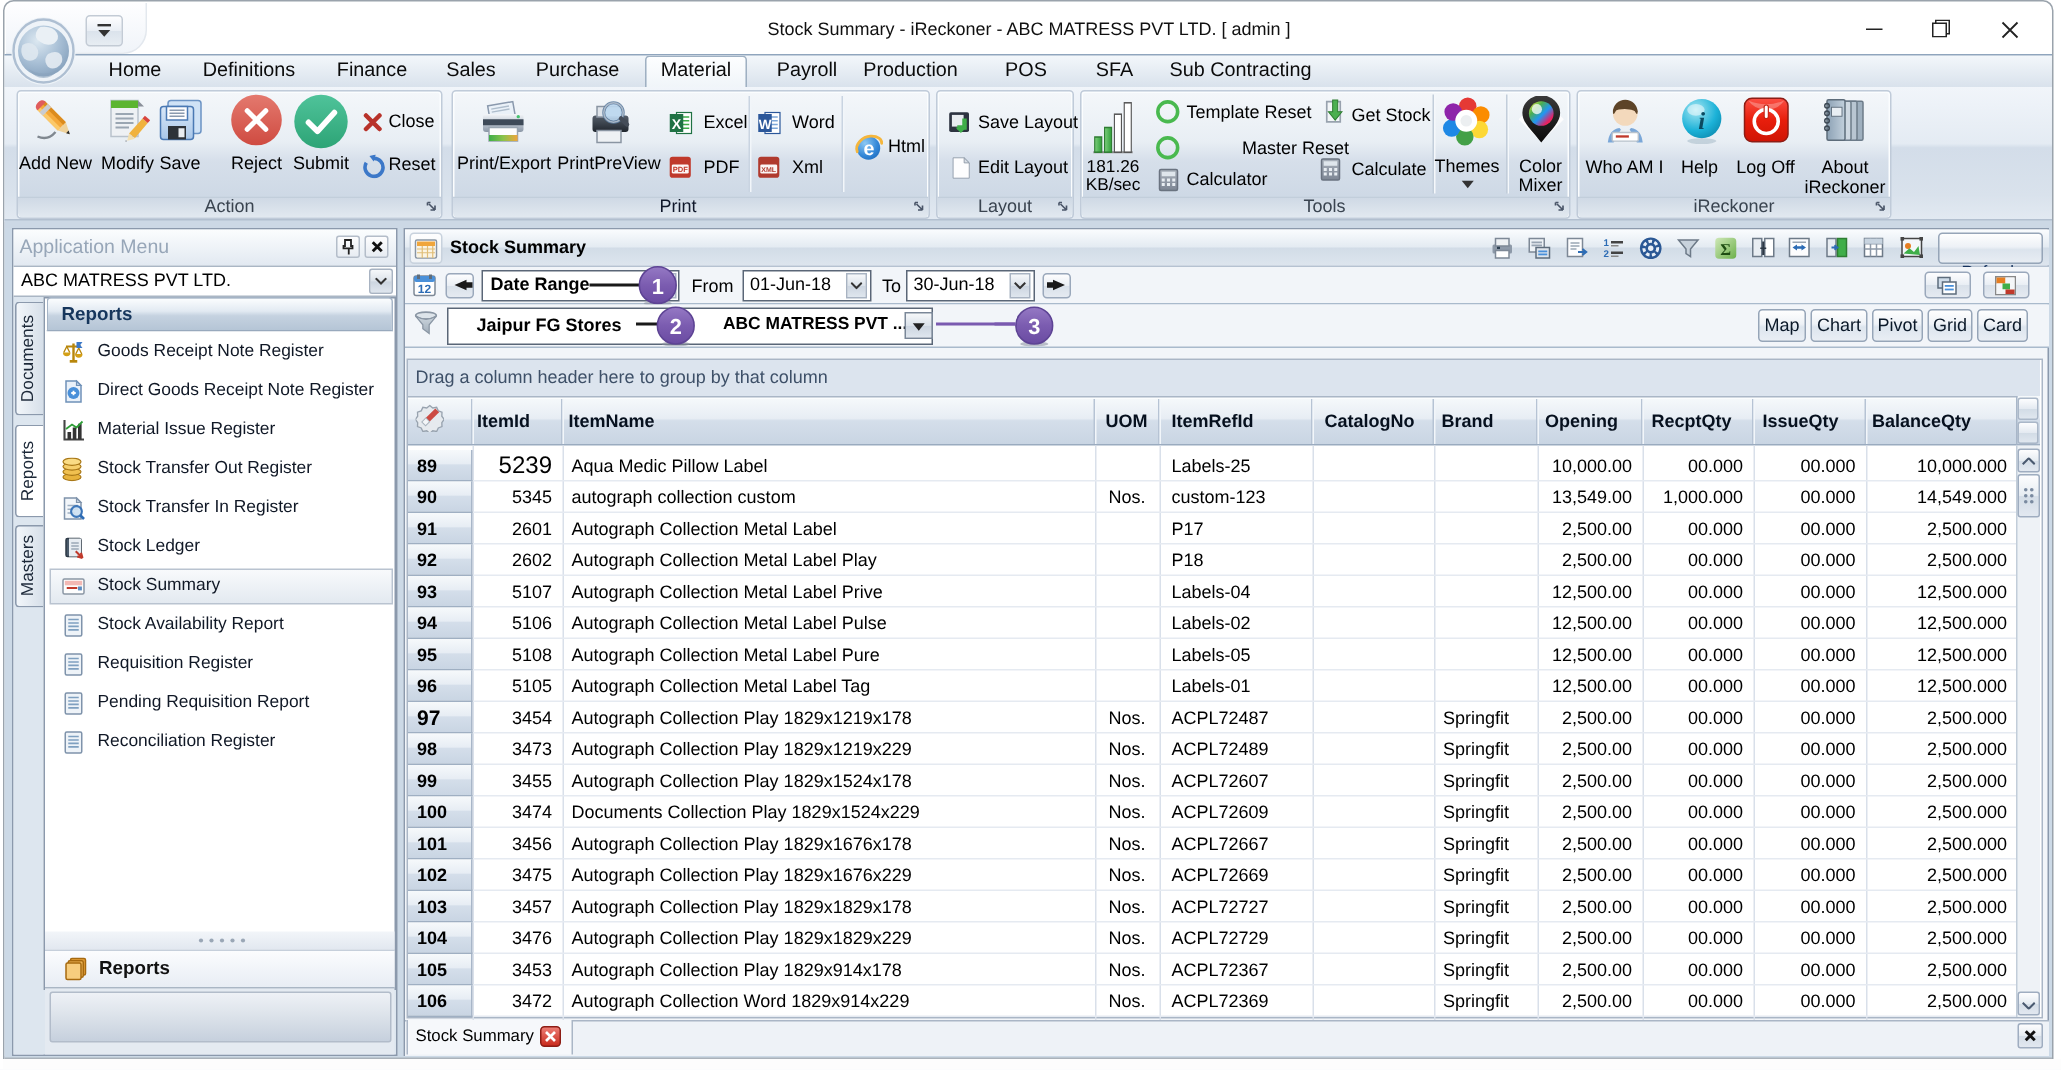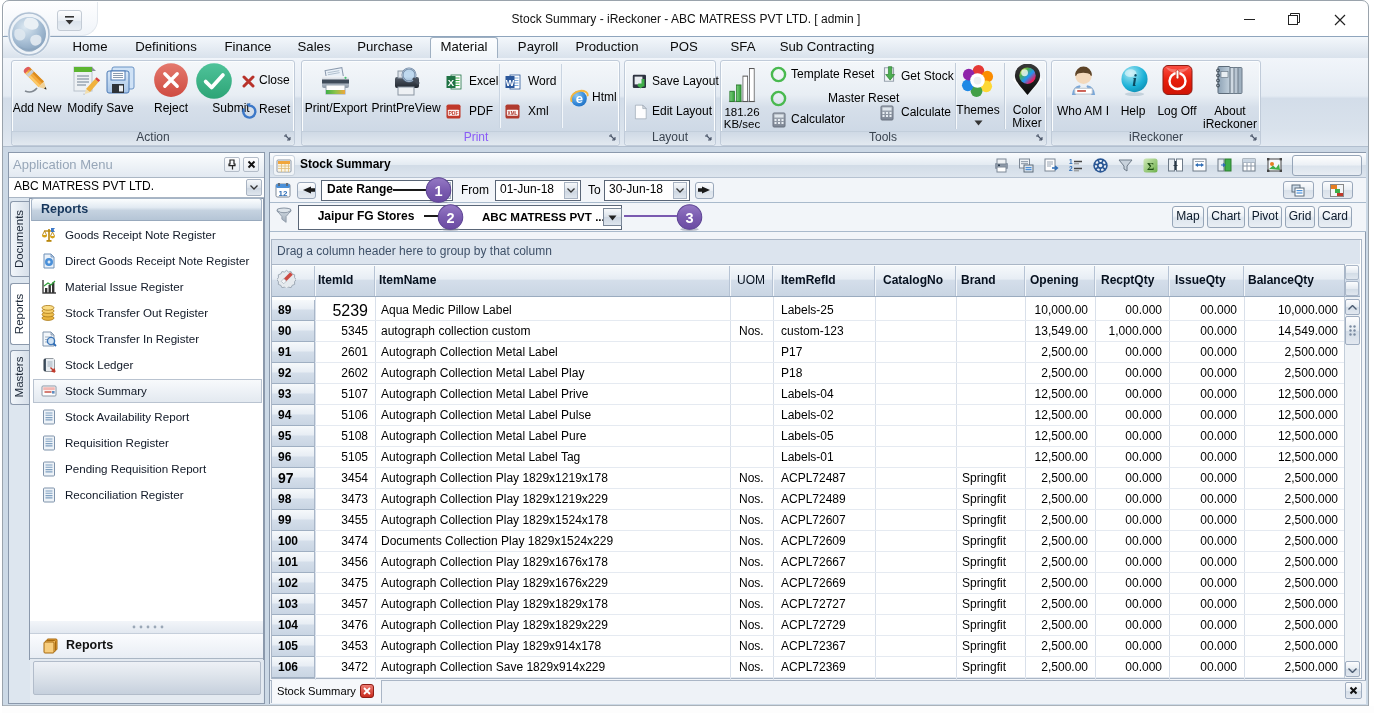--- a/index.html
+++ b/index.html
@@ -60,21 +60,21 @@
 <div class="ab" style="left:3px;top:58px;width:1365px;height:90px;background:linear-gradient(#f1f5fa,#e4ebf3 42%,#d3dde9 45%,#d9e2ec 80%,#e3eaf2)"></div>
 <div class="ab" style="left:3px;top:146px;width:1365px;height:6px;background:#ccd8e5;border-top:1px solid #b2bfcf"></div>
 <div class="ab" style="left:11px;top:60px;width:284px;height:86px;background:linear-gradient(#f4f7fa,#e8eef4 40%,#d6dfea 55%,#c9d5e3);border:1px solid #c0cbd9;border-radius:3px;box-shadow:inset 0 0 0 1px #fbfdfe"></div>
 <div class="ab" style="left:12px;top:131px;width:282px;height:14px;background:linear-gradient(#cfd9e5,#e2e9f0);border-radius:0 0 3px 3px;border-top:1px solid #c2cedb"></div>
 <div class="tx" style="left:153px;top:138px;transform:translate(-50%,-50%);font-size:12px;color:#3a4450">Action</div>
 <svg class="ab" style="left:284px;top:134px" width="8" height="8" viewBox="0 0 8 8">
     <path d="M1 1 v2 M1 1 h2 M2 2 l4 4 M6 6 v-3 M6 6 h-3" stroke="#4a5568" stroke-width="1.1" fill="none"></path>
   </svg>
 <div class="ab" style="left:301px;top:60px;width:319px;height:86px;background:linear-gradient(#f4f7fa,#e8eef4 40%,#d6dfea 55%,#c9d5e3);border:1px solid #c0cbd9;border-radius:3px;box-shadow:inset 0 0 0 1px #fbfdfe"></div>
 <div class="ab" style="left:302px;top:131px;width:317px;height:14px;background:linear-gradient(#cfd9e5,#e2e9f0);border-radius:0 0 3px 3px;border-top:1px solid #c2cedb"></div>
-<div class="tx" style="left:476px;top:138px;transform:translate(-50%,-50%);font-size:12px;color:#8b5cf6">Print</div>
+<div class="tx" style="left:452px;top:138px;transform:translate(-50%,-50%);font-size:12px;color:#0f172a">Print</div>
 <svg class="ab" style="left:609px;top:134px" width="8" height="8" viewBox="0 0 8 8">
     <path d="M1 1 v2 M1 1 h2 M2 2 l4 4 M6 6 v-3 M6 6 h-3" stroke="#4a5568" stroke-width="1.1" fill="none"></path>
   </svg>
 <div class="ab" style="left:499px;top:64px;width:1px;height:64px;background:#c9d4e1;box-shadow:1px 0 0 #f2f6fa"></div>
 <div class="ab" style="left:561px;top:64px;width:1px;height:64px;background:#c9d4e1;box-shadow:1px 0 0 #f2f6fa"></div>
 <div class="ab" style="left:624px;top:60px;width:92px;height:86px;background:linear-gradient(#f4f7fa,#e8eef4 40%,#d6dfea 55%,#c9d5e3);border:1px solid #c0cbd9;border-radius:3px;box-shadow:inset 0 0 0 1px #fbfdfe"></div>
 <div class="ab" style="left:625px;top:131px;width:90px;height:14px;background:linear-gradient(#cfd9e5,#e2e9f0);border-radius:0 0 3px 3px;border-top:1px solid #c2cedb"></div>
 <div class="tx" style="left:670px;top:138px;transform:translate(-50%,-50%);font-size:12px;color:#3a4450">Layout</div>
 <svg class="ab" style="left:705px;top:134px" width="8" height="8" viewBox="0 0 8 8">
     <path d="M1 1 v2 M1 1 h2 M2 2 l4 4 M6 6 v-3 M6 6 h-3" stroke="#4a5568" stroke-width="1.1" fill="none"></path>
@@ -148,21 +148,21 @@
         <stop offset="0" stop-color="#4fc39a"></stop>
         <stop offset="1" stop-color="#2da476"></stop>
       </linearGradient>
     </defs>
 <path d="M9 16.5 l5 5 L23.5 11" stroke="#fff" stroke-width="3.2" fill="none" stroke-linecap="round" stroke-linejoin="round"></path>
   </svg>
 <div class="tx" style="left:37px;top:109px;transform:translate(-50%,-50%);">Add New</div>
 <div class="tx" style="left:85px;top:109px;transform:translate(-50%,-50%);">Modify</div>
 <div class="tx" style="left:120px;top:109px;transform:translate(-50%,-50%);">Save</div>
 <div class="tx" style="left:171px;top:109px;transform:translate(-50%,-50%);">Reject</div>
-<div class="tx" style="left:231px;top:109px;transform:translate(-50%,-50%);text-align:right;">Submit</div>
+<div class="tx" style="left:214px;top:109px;transform:translate(-50%,-50%);text-align:right;">Submit</div>
 <svg class="ab" style="left:242px;top:75px" width="13" height="13" viewBox="0 0 13 13">
     <path d="M2 2 L11 11 M11 2 L2 11" stroke="#b8322a" stroke-width="3" stroke-linecap="round"></path>
   </svg>
 <div class="tx" style="left:259px;top:81px;transform:translateY(-50%);">Close</div>
 <svg class="ab" style="left:241px;top:103px" width="16" height="16" viewBox="0 0 16 16">
     <path d="M3.2 5.5 a6 6 0 1 0 4.8 -2.9" fill="none" stroke="#3c78c8" stroke-width="2.4"></path>
     <path d="M9.5 0 l-4.2 1 2.8 3.6z" fill="#3c78c8"></path>
   </svg>
 <div class="tx" style="left:259px;top:110px;transform:translateY(-50%);">Reset</div>
 <svg class="ab" style="left:318px;top:67px" width="34" height="32" viewBox="0 0 32 32">
@@ -794,21 +794,21 @@
 <div class="ab" style="left:1024px;top:266px;width:1px;height:30px;background:#b6c3d4"></div>
 <div class="ab" style="left:1025px;top:266px;width:1px;height:30px;background:#f2f6fa"></div>
 <div class="ab" style="left:1094px;top:266px;width:1px;height:30px;background:#b6c3d4"></div>
 <div class="ab" style="left:1095px;top:266px;width:1px;height:30px;background:#f2f6fa"></div>
 <div class="ab" style="left:1168px;top:266px;width:1px;height:30px;background:#b6c3d4"></div>
 <div class="ab" style="left:1169px;top:266px;width:1px;height:30px;background:#f2f6fa"></div>
 <div class="ab" style="left:1243px;top:266px;width:1px;height:30px;background:#b6c3d4"></div>
 <div class="ab" style="left:1244px;top:266px;width:1px;height:30px;background:#f2f6fa"></div>
 <div class="tx" style="left:318px;top:281px;transform:translateY(-50%);font-weight:bold;font-size:12px;color:#06101e">ItemId</div>
 <div class="tx" style="left:379px;top:281px;transform:translateY(-50%);font-weight:bold;font-size:12px;color:#06101e">ItemName</div>
-<div class="tx" style="left:737px;top:281px;transform:translateY(-50%);font-weight:normal;font-size:12px;color:#06101e">UOM</div>
+<div class="tx" style="left:737px;top:281px;transform:translateY(-50%);font-weight:bold;font-size:12px;color:#06101e">UOM</div>
 <div class="tx" style="left:781px;top:281px;transform:translateY(-50%);font-weight:bold;font-size:12px;color:#06101e">ItemRefId</div>
 <div class="tx" style="left:883px;top:281px;transform:translateY(-50%);font-weight:bold;font-size:12px;color:#06101e">CatalogNo</div>
 <div class="tx" style="left:961px;top:281px;transform:translateY(-50%);font-weight:bold;font-size:12px;color:#06101e">Brand</div>
 <div class="tx" style="left:1030px;top:281px;transform:translateY(-50%);font-weight:bold;font-size:12px;color:#06101e">Opening</div>
 <div class="tx" style="left:1101px;top:281px;transform:translateY(-50%);font-weight:bold;font-size:12px;color:#06101e">RecptQty</div>
 <div class="tx" style="left:1175px;top:281px;transform:translateY(-50%);font-weight:bold;font-size:12px;color:#06101e">IssueQty</div>
 <div class="tx" style="left:1248px;top:281px;transform:translateY(-50%);font-weight:bold;font-size:12px;color:#06101e">BalanceQty</div>
 <svg class="ab" style="left:277px;top:269px" width="19" height="19" viewBox="0 0 17 17">
     <path d="M8.5 1.2 l1.8 1.5 2.3 -0.4 1 2.1 2.2 0.8 -0.1 2.4 1.4 1.9 -1.4 1.9 0.1 2.4 -2.2 0.8 -1 2.1 -2.3 -0.4 -1.8 1.5 -1.8 -1.5 -2.3 0.4 -1 -2.1 -2.2 -0.8 0.1 -2.4 -1.4 -1.9 1.4 -1.9 -0.1 -2.4 2.2 -0.8 1 -2.1 2.3 0.4z" fill="#e6eaee" stroke="#98a3af" stroke-width="0.8"></path>
 <g transform="rotate(45 8.5 8.5)">
@@ -1012,21 +1012,21 @@
 <div class="tx" style="left:781px;top:647px;transform:translateY(-50%);font-size:12px">ACPL72367</div>
 <div class="tx" style="left:962px;top:647px;transform:translateY(-50%);font-size:12px">Springfit</div>
 <div class="tx" style="left:1088px;top:647px;transform:translate(-100%,-50%);font-size:12px">2,500.00</div>
 <div class="tx" style="left:1162px;top:647px;transform:translate(-100%,-50%);font-size:12px">00.000</div>
 <div class="tx" style="left:1237px;top:647px;transform:translate(-100%,-50%);font-size:12px">00.000</div>
 <div class="tx" style="left:1338px;top:647px;transform:translate(-100%,-50%);font-size:12px">2,500.000</div>
 <div class="ab" style="left:272px;top:677px;width:1072px;height:1px;background:#e5eaf1"></div>
 <div class="ab" style="left:272px;top:657px;width:43px;height:21px;background:linear-gradient(#f6f9fb,#e7edf4 45%,#d4deea 50%,#c9d5e3);border-right:1px solid #a8b6c8;border-bottom:1px solid #9fafc2"></div>
 <div class="tx" style="left:278px;top:668px;transform:translateY(-50%);font-weight:bold;font-size:12px">106</div>
 <div class="tx" style="left:368px;top:668px;transform:translate(-100%,-50%);font-size:12px">3472</div>
-<div class="tx" style="left:381px;top:668px;transform:translateY(-50%);font-size:12px">Autograph Collection Save 1829x914x229</div>
+<div class="tx" style="left:381px;top:668px;transform:translateY(-50%);font-size:12px">Autograph Collection Word 1829x914x229</div>
 <div class="tx" style="left:739px;top:668px;transform:translateY(-50%);font-size:12px">Nos.</div>
 <div class="tx" style="left:781px;top:668px;transform:translateY(-50%);font-size:12px">ACPL72369</div>
 <div class="tx" style="left:962px;top:668px;transform:translateY(-50%);font-size:12px">Springfit</div>
 <div class="tx" style="left:1088px;top:668px;transform:translate(-100%,-50%);font-size:12px">2,500.00</div>
 <div class="tx" style="left:1162px;top:668px;transform:translate(-100%,-50%);font-size:12px">00.000</div>
 <div class="tx" style="left:1237px;top:668px;transform:translate(-100%,-50%);font-size:12px">00.000</div>
 <div class="tx" style="left:1338px;top:668px;transform:translate(-100%,-50%);font-size:12px">2,500.000</div>
 <div class="ab" style="left:1344px;top:264px;width:16px;height:33px;background:linear-gradient(#f6f9fb,#e7edf4 45%,#d4deea 50%,#c9d5e3);border-left:1px solid #a8b6c8;border-bottom:1px solid #9fafc2"></div>
 <div class="ab" style="left:1345px;top:265px;width:14px;height:15px;background:linear-gradient(#fcfdfe,#e4eaf1 50%,#d2dce6 52%,#e0e7ef);border:1px solid #aab7c8;border-radius:2px"></div>
 <div class="ab" style="left:1345px;top:281px;width:14px;height:15px;background:linear-gradient(#fcfdfe,#e4eaf1 50%,#d2dce6 52%,#e0e7ef);border:1px solid #aab7c8;border-radius:2px"></div>

